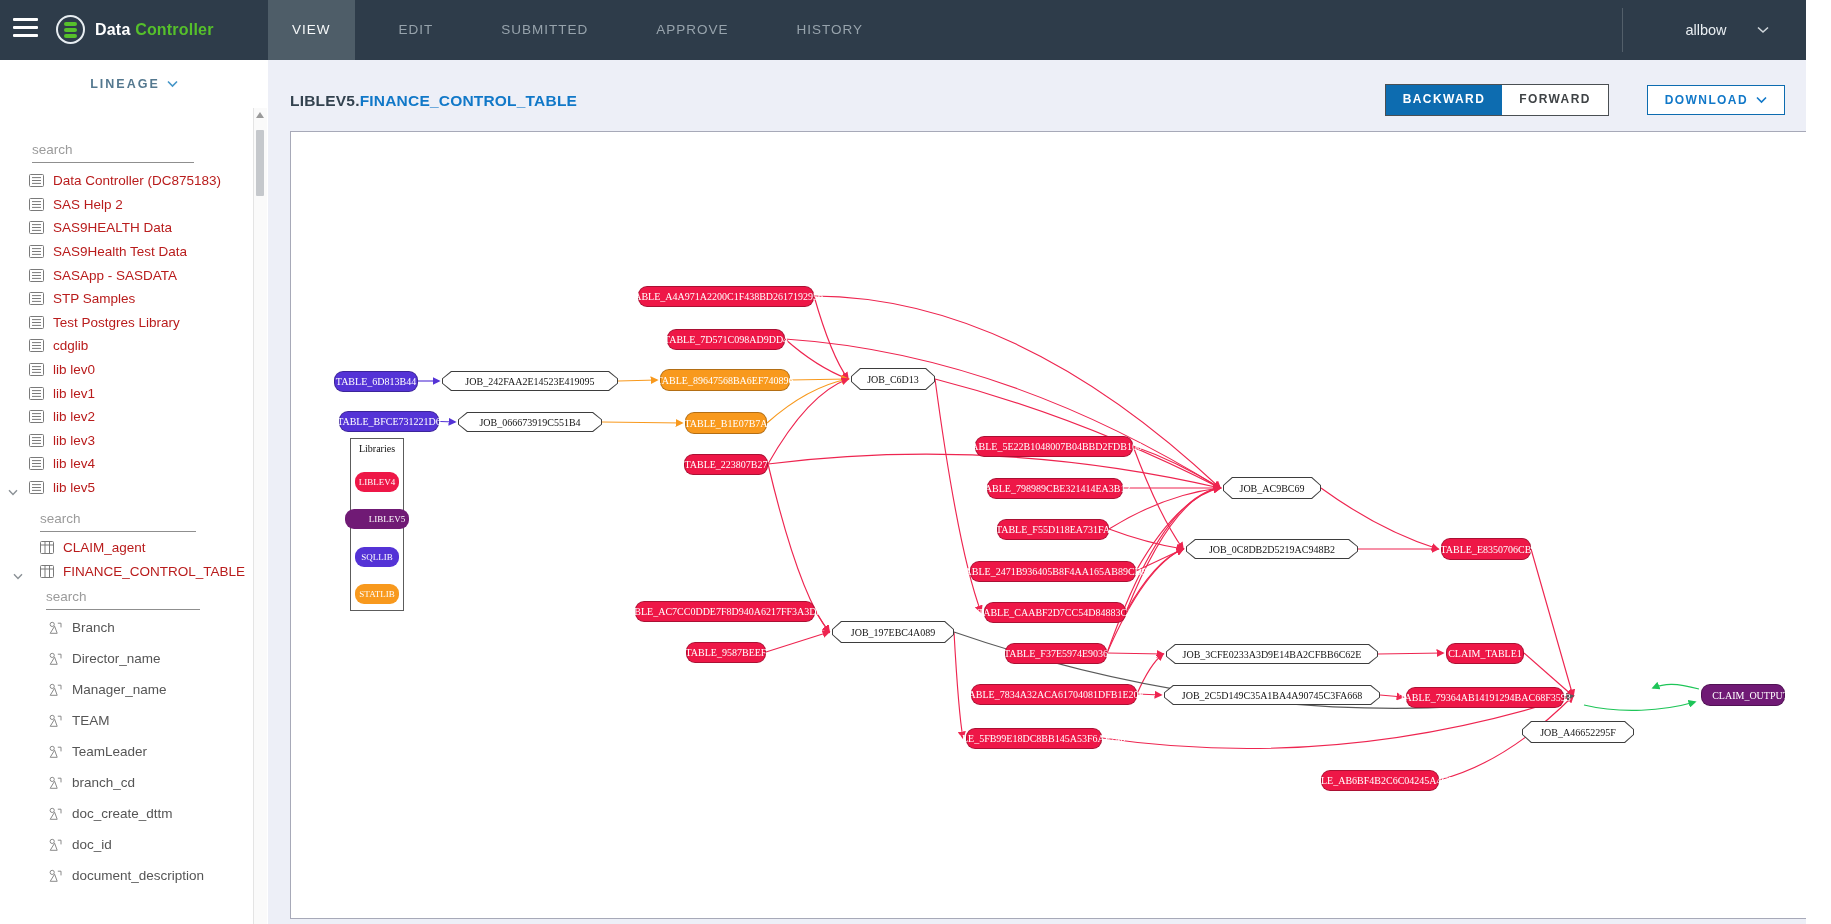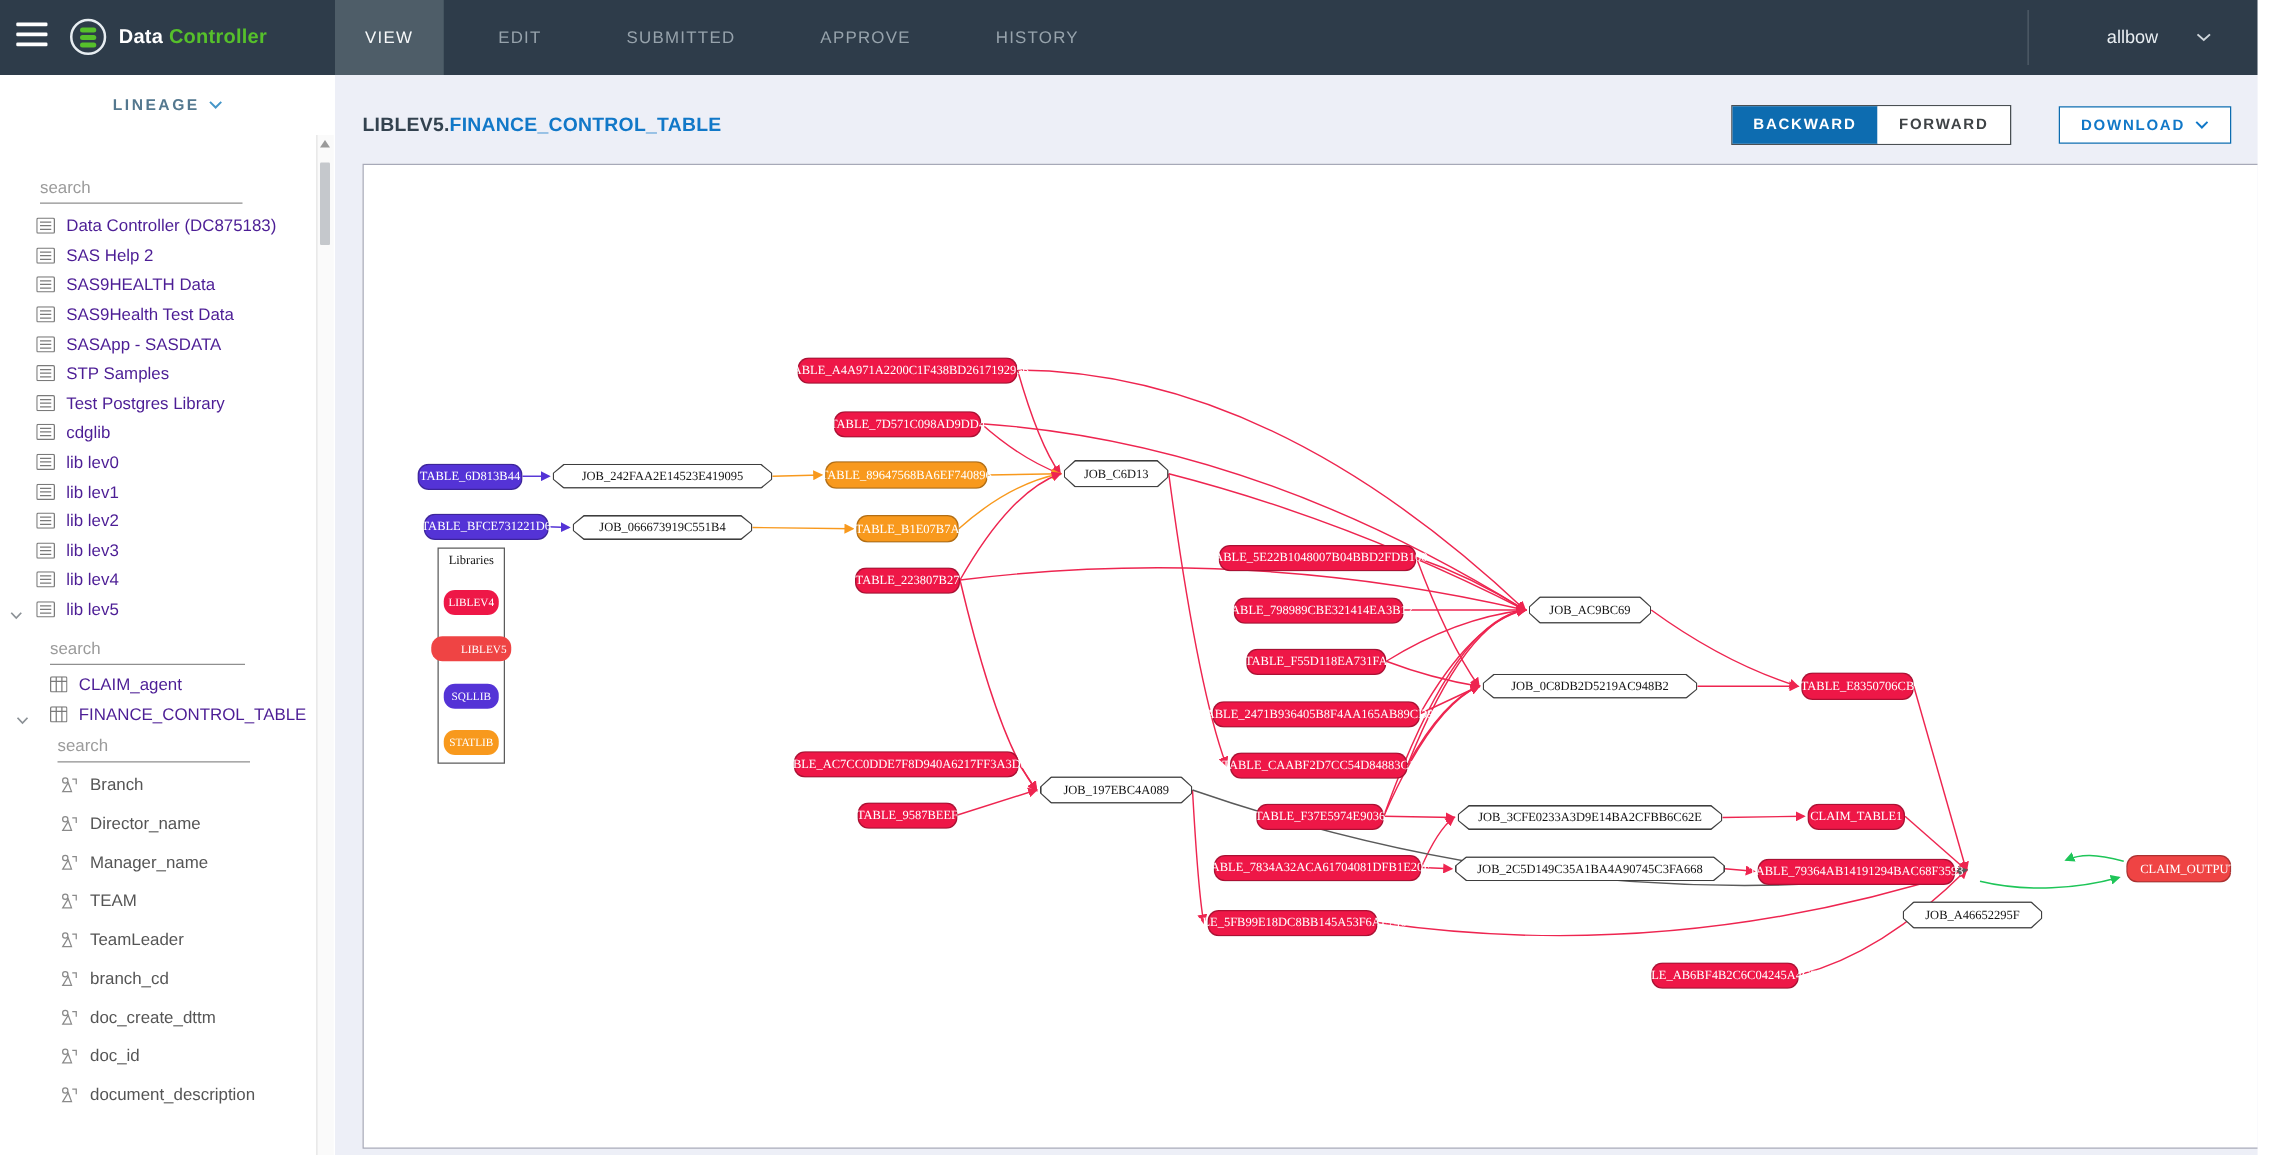--- a/index.html
+++ b/index.html
@@ -29,21 +29,21 @@
   .sidebar{position:absolute;left:0;top:60px;width:268px;height:864px;background:#fff;overflow:hidden;}
   .lineage{height:48px;display:flex;align-items:center;justify-content:center;gap:7px;cursor:pointer;}
   .lineage-label{font-size:12.5px;font-weight:700;letter-spacing:2px;color:#54788f;}
   .tree{position:relative;margin-top:32px;}
   .search-wrap input{border:none;outline:none;background:transparent;border-bottom:1px solid #8f8f8f;
         font-size:13.5px;color:#666;padding:2px 0 5px;width:100%;font-family:"Liberation Sans",sans-serif;}
   .search-wrap input::placeholder{color:#9b9b9b;}
   .s1{margin:14px 0 6px 32px;width:162px;}
   .s2{margin:10px 0 3px 40px;width:156px;}
   .s3{margin:4px 0 2px 46px;width:154px;}
-  .row{display:flex;align-items:center;gap:9px;color:#4c1d95;font-size:13.5px;position:relative;cursor:pointer;}
+  .row{display:flex;align-items:center;gap:9px;color:#b91c1c;font-size:13.5px;position:relative;cursor:pointer;}
   .row-lib{height:23.6px;padding-left:29px;}
   .row-lib .chev{position:absolute;left:8px;top:8px;}
   .row-table{height:24px;padding-left:40px;}
   .row-table .chev{position:absolute;left:13px;top:9px;}
   .row-col{height:31px;padding-left:48px;color:#555;}
   .row .ticon{display:flex;align-items:center;}
 
   .side-scrollbar{position:absolute;right:1px;top:48px;bottom:0;width:13px;background:#fafafa;
                   border-left:1px solid #e4e4e4;}
   .scroll-up{position:absolute;top:4px;left:2px;width:0;height:0;border-left:4px solid transparent;
@@ -68,21 +68,21 @@
   
   .canvas{position:absolute;left:22px;top:71px;width:1532px;height:786px;background:#fff;
           border:1px solid #a7a9b8;box-sizing:content-box;}
   .canvas svg{position:absolute;left:0;top:0;}
   .gnode{position:absolute;display:flex;align-items:center;justify-content:center;white-space:nowrap;
          font-family:"Liberation Serif","DejaVu Serif",serif;font-size:10px;z-index:2;cursor:pointer;}
   .gnode.tbl{color:#fff;border-radius:9px;border:1px solid rgba(0,0,0,.28);box-sizing:border-box;}
   .c-red{background:#ee1747;}
   .c-orange{background:#f8991d;}
   .c-purple{background:#5433d6;}
-  .c-green{background:#ef4444;padding-left:20px;}
+  .c-green{background:#701a75;padding-left:20px;}
   .gnode.job{background:#3d3d3d;
      clip-path:polygon(9px 0%,calc(100% - 9px) 0%,100% 38%,100% 62%,calc(100% - 9px) 100%,9px 100%,0% 62%,0% 38%);}
   .job-inner{position:absolute;left:1px;top:1px;right:1px;bottom:1px;background:#fff;color:#141414;
      display:flex;align-items:center;justify-content:center;
      clip-path:polygon(8.5px 0%,calc(100% - 8.5px) 0%,100% 38%,100% 62%,calc(100% - 8.5px) 100%,8.5px 100%,0% 62%,0% 38%);}
   .legend{position:absolute;border:1px solid #5c5c5c;background:#fff;z-index:2;box-sizing:border-box;
           display:flex;flex-direction:column;align-items:center;justify-content:space-between;padding:4px 0 6px;}
   .legend-title{font-family:"Liberation Serif","DejaVu Serif",serif;font-size:10px;color:#111;}
   .legend-pill{width:44px;height:20px;border-radius:9px;color:#fff;display:flex;align-items:center;
                justify-content:center;font-family:"Liberation Serif","DejaVu Serif",serif;font-size:9px;}

